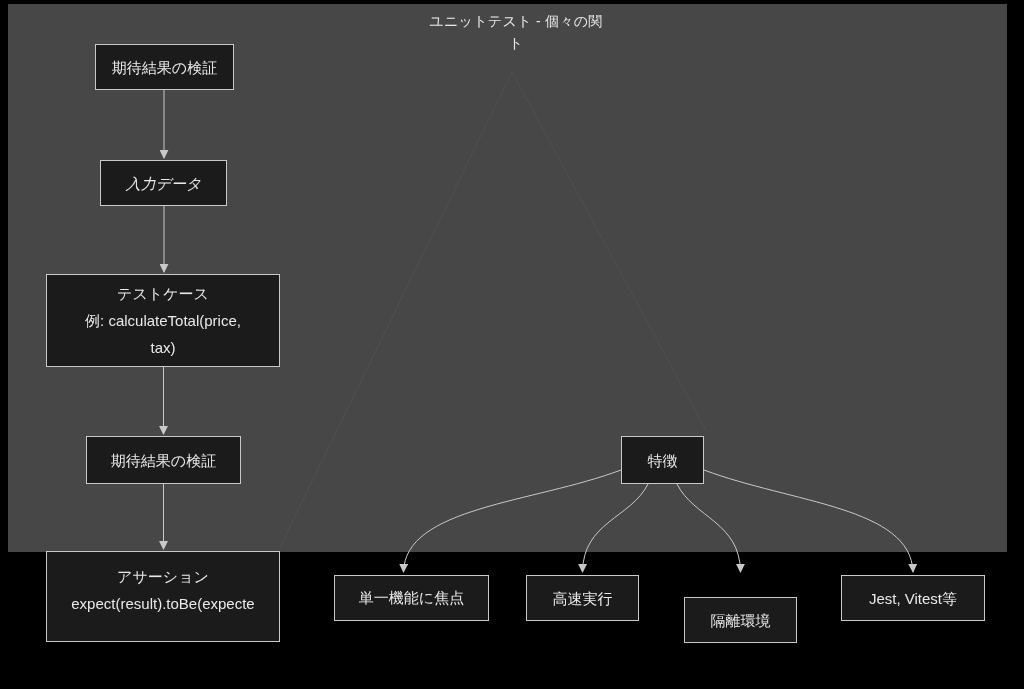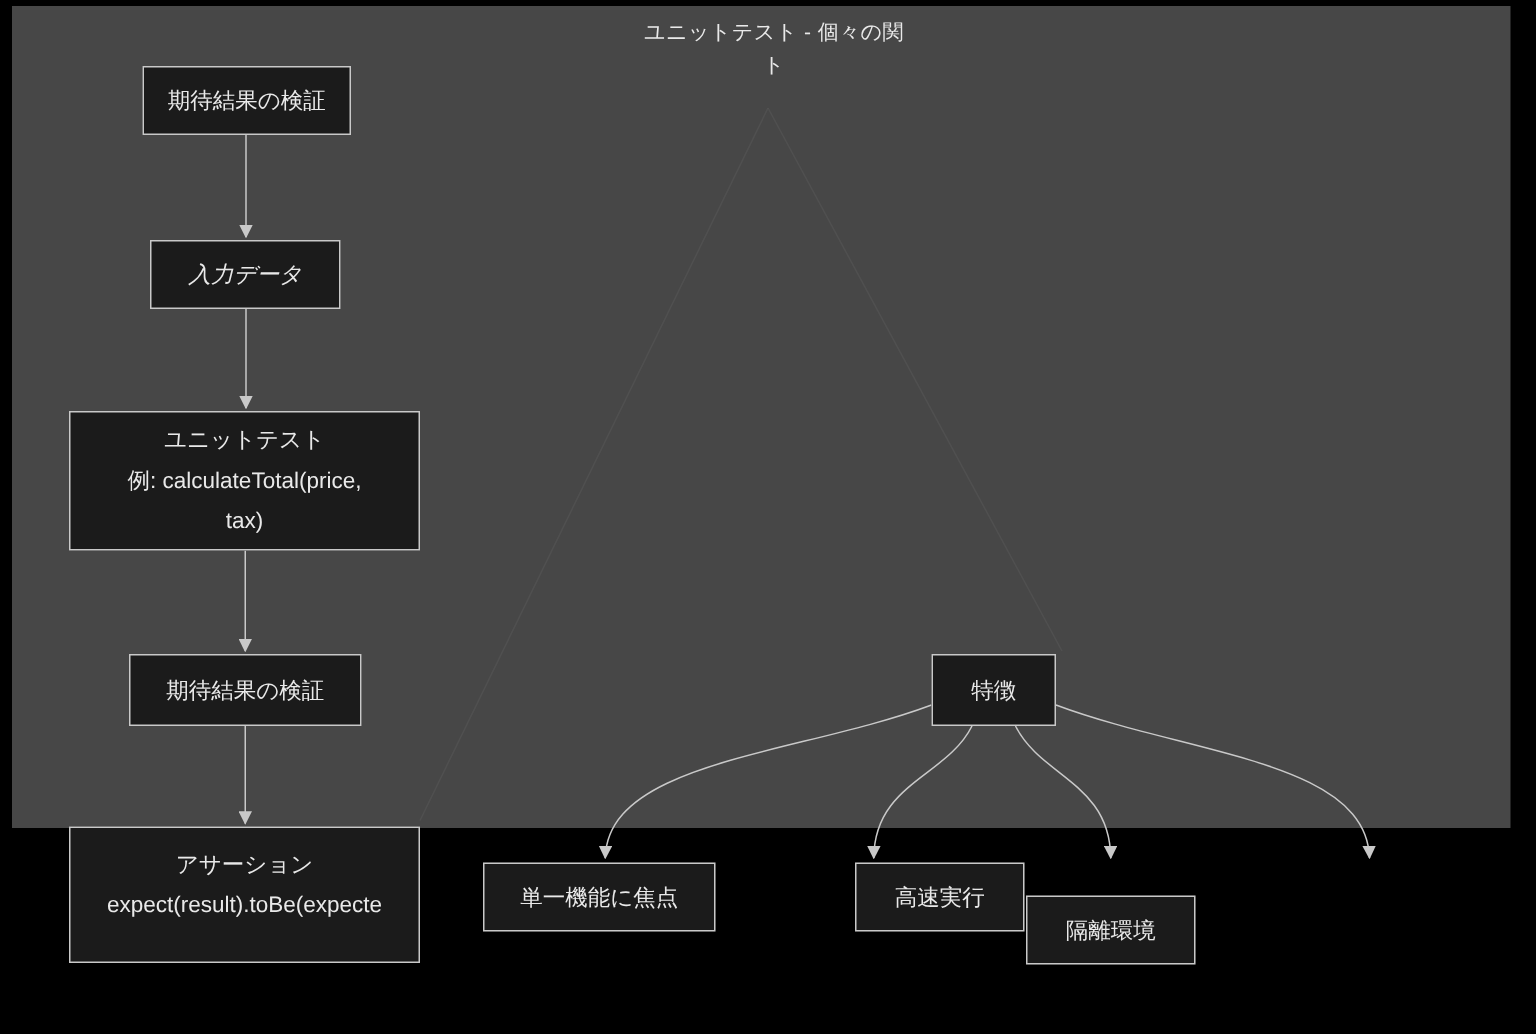--- a/index.html
+++ b/index.html
@@ -74,22 +74,22 @@
     overflow: hidden;
   }
   
   .n-test-case   { left: 87px;  top: 40px;  width: 139px; height: 46px; }
   .n-input-data  { left: 92px;  top: 156px; width: 127px; height: 46px; font-style: italic; }
   .n-target-fn   { left: 38px;  top: 270px; width: 234px; height: 93px; }
   .n-verify      { left: 78px;  top: 432px; width: 155px; height: 48px; }
   .n-assertion   { left: 38px;  top: 547px; width: 234px; height: 91px; padding-bottom: 14px; }
   
   .n-features    { left: 613px; top: 432px; width: 83px;  height: 48px; justify-content: center; }
-  .n-focus       { left: 314px; top: 571px; width: 155px; height: 46px; }
-  .n-fast        { left: 518px; top: 571px; width: 113px; height: 46px; margin-left: 44px; }
+  .n-focus       { left: 326px; top: 571px; width: 155px; height: 46px; font-family: Liberation Serif, serif; }
+  .n-fast        { left: 518px; top: 571px; width: 113px; height: 46px; }
   .n-isolated    { left: 676px; top: 571px; width: 113px; height: 46px; margin-top: 22px; }
   .n-jest        { left: 833px; top: 571px; width: 144px; height: 46px; }
 </style>
 </head>
 <body>
 
 <div class="page">
   <div class="canvas">
 
     <div class="title">
@@ -120,21 +120,21 @@
 
     <div class="node n-test-case">
       <span>期待結果の検証</span>
     </div>
 
     <div class="node n-input-data">
       <span>入力データ</span>
     </div>
 
     <div class="node n-target-fn">
-      <div>ユニットテスト</div>
+      <div>テストケース</div>
       <div>例: calculateTotal(price,</div>
       <div>tax)</div>
     </div>
 
     <div class="node n-assertion">
       <div>アサーション</div>
       <div>expect(result).toBe(expecte</div>
     </div>
 
     <div class="node n-verify">
@@ -150,15 +150,18 @@
     </div>
 
     <div class="node n-fast">
       <span>高速実行</span>
     </div>
 
     <div class="node n-isolated">
       <span>隔離環境</span>
     </div>
 
+    <div class="node n-jest">
+      <span>Jest, Vitest等</span>
+    </div>
 
   </div>
 </div>
 
 </body></html>

